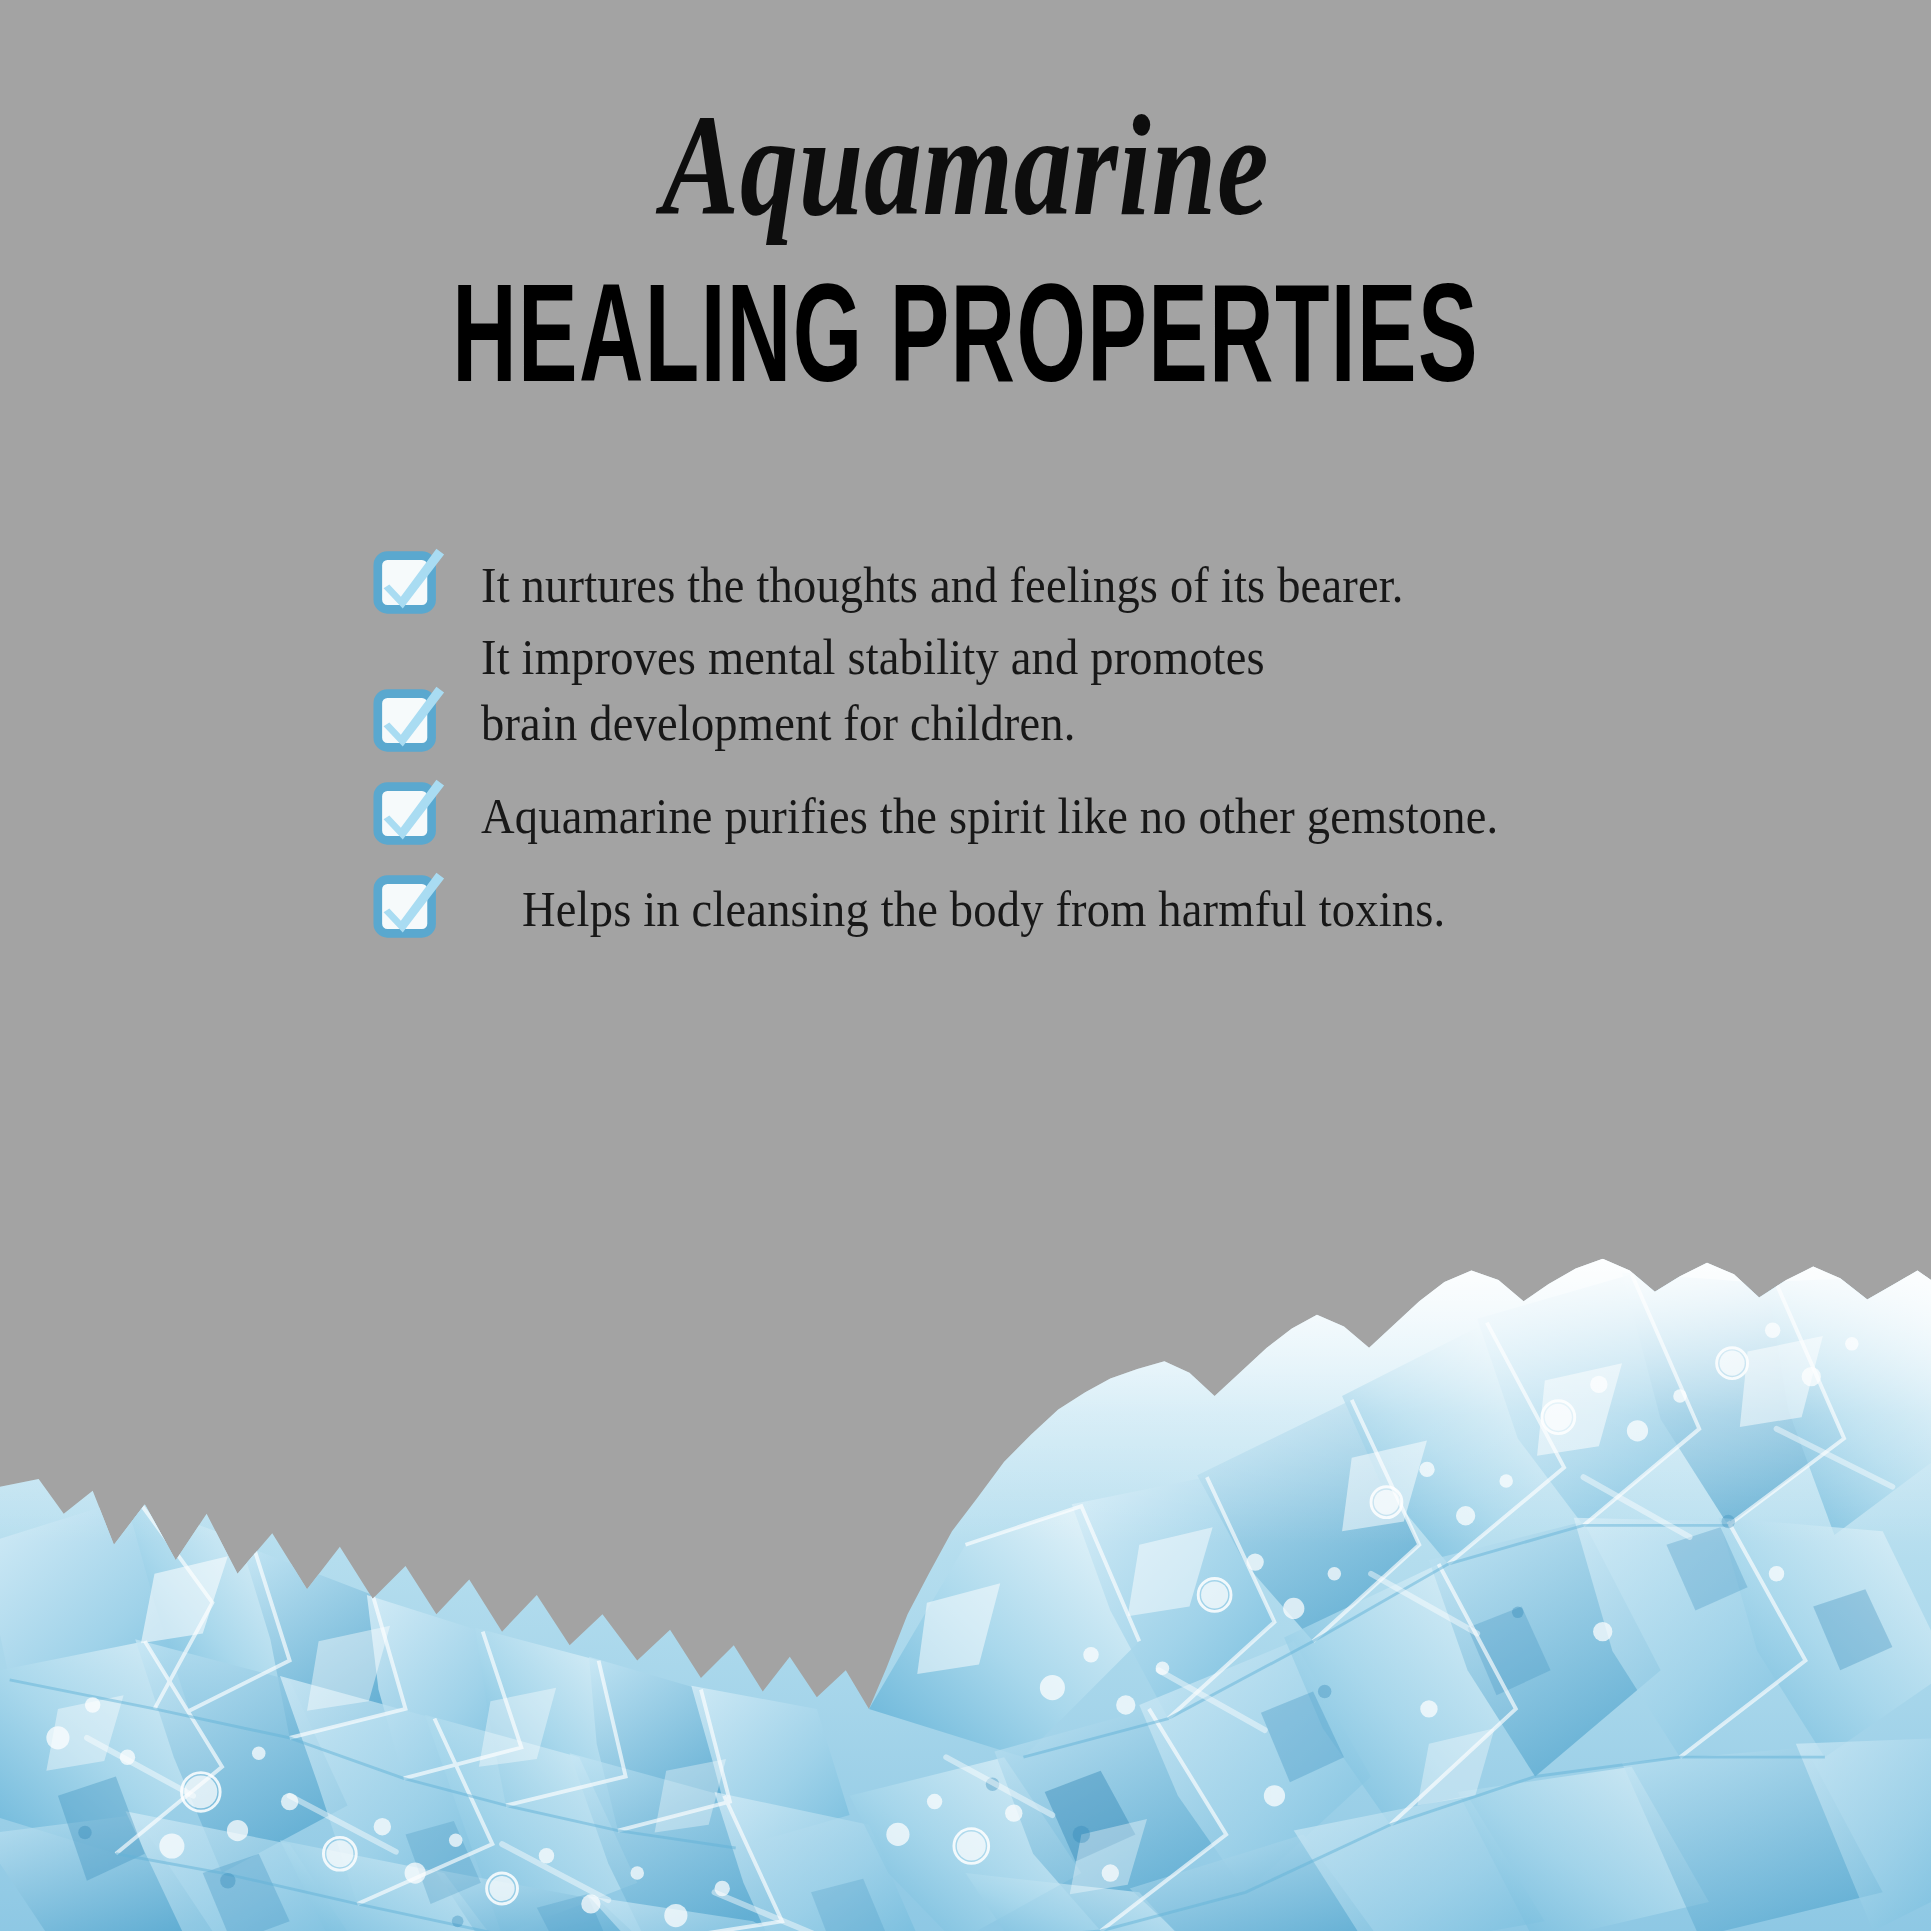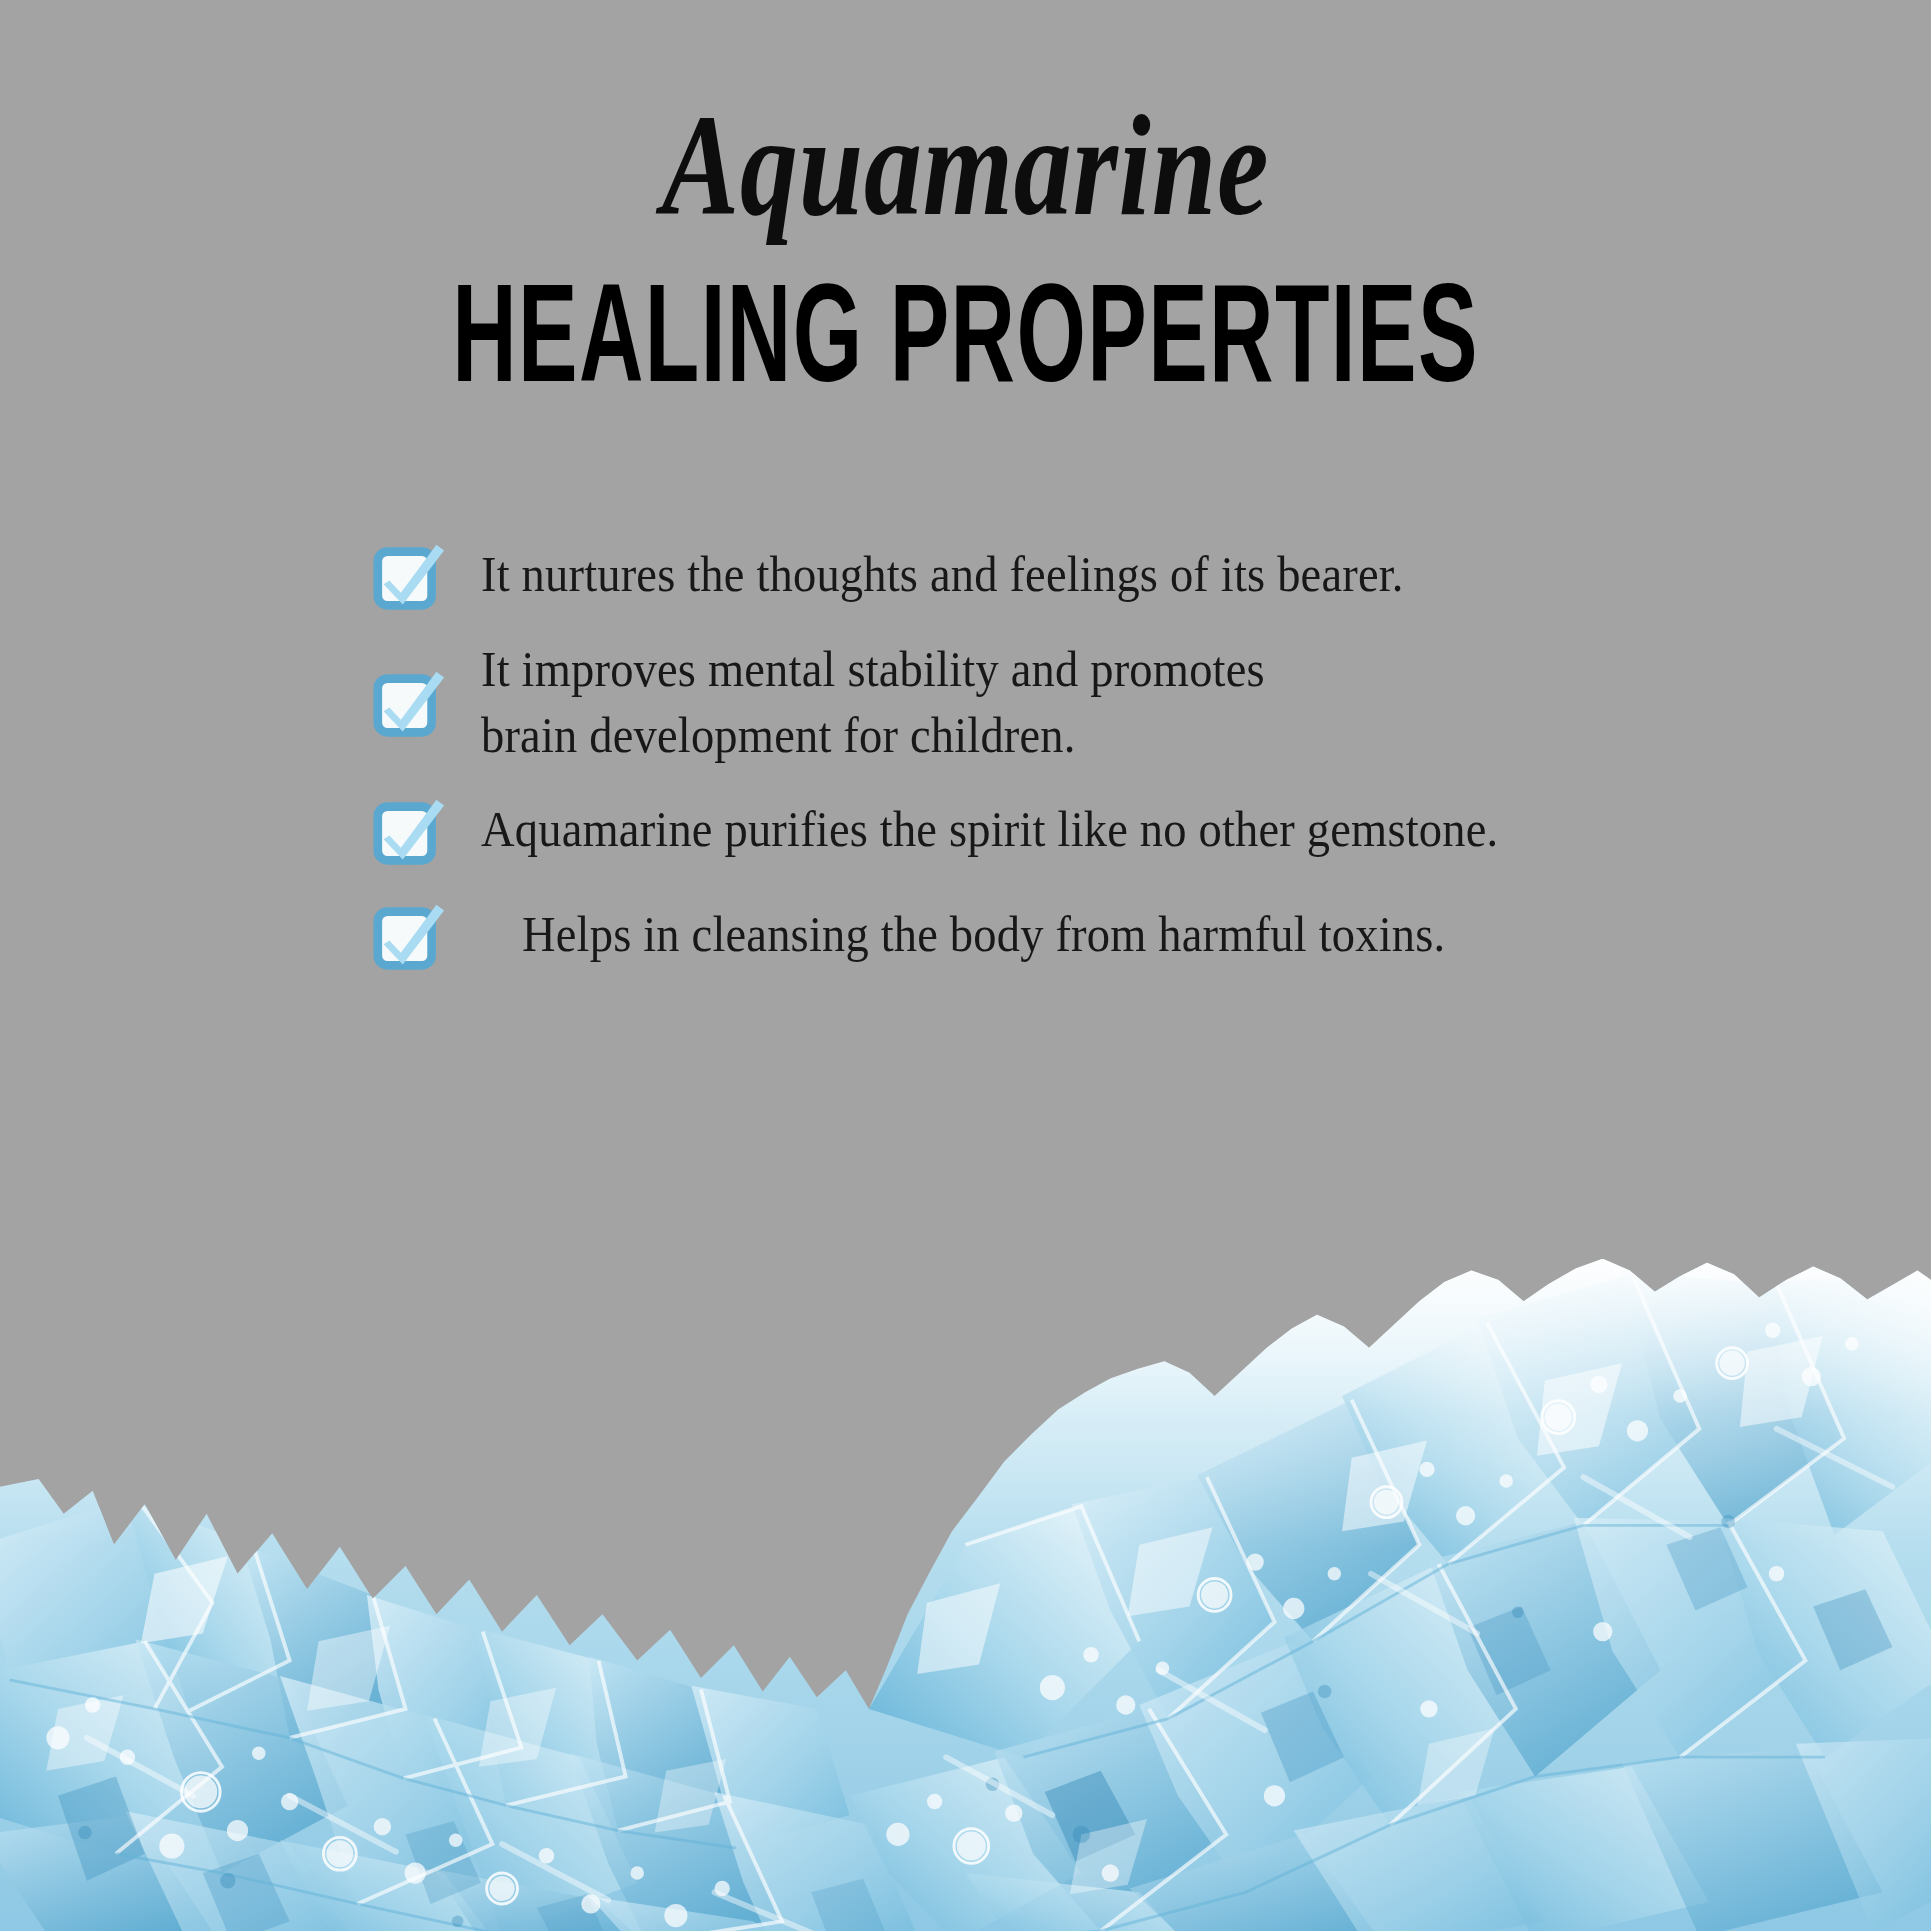--- a/index.html
+++ b/index.html
@@ -60,25 +60,25 @@
   .checklist {
     position: absolute;
     left: 373px;
     top: 529px;
     width: 1429px;
   }
 
   .check-item {
     position: relative;
     display: flex;
-    align-items: center;
+    align-items: flex-end;
     min-height: 89px;
   }
 
-  .check-item + .check-item { margin-top: 16px; }
+  .check-item + .check-item { margin-top: 4px; }
 
   .cb-cell {
     flex: 0 0 auto;
     width: 108px;
     padding-top: 7.7px;
   }
 
   .checkbox-icon {
     display: block;
     width: 73px;

